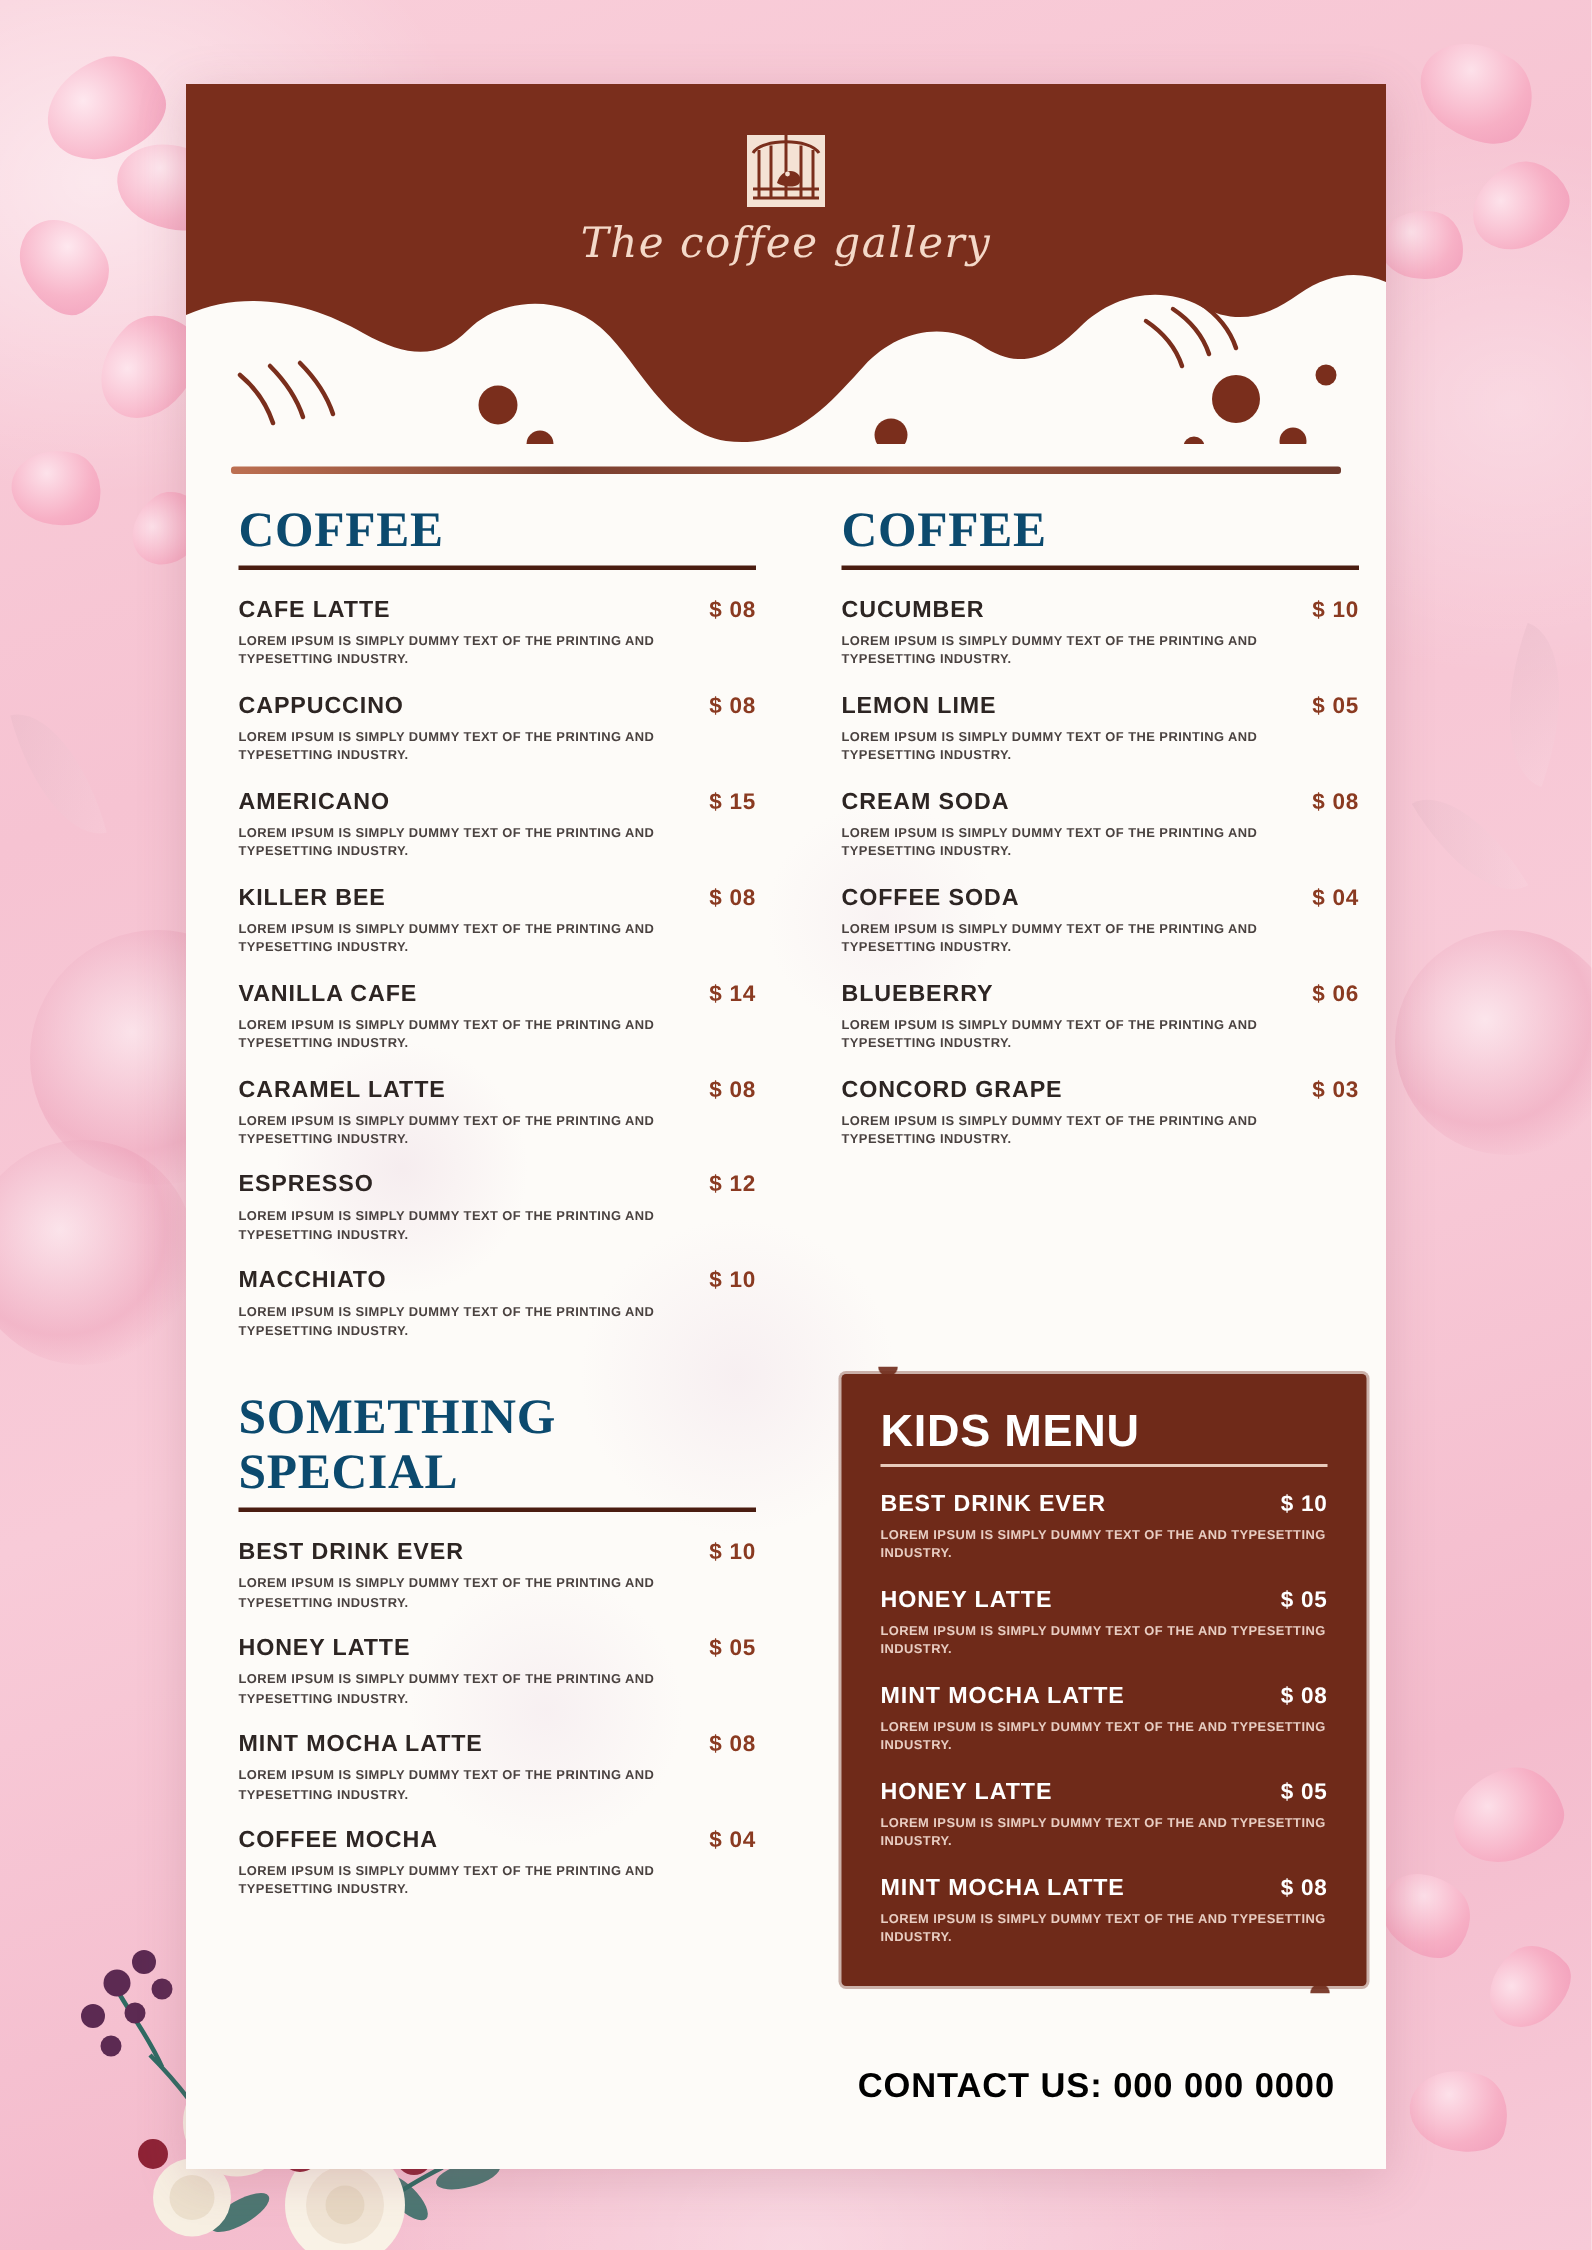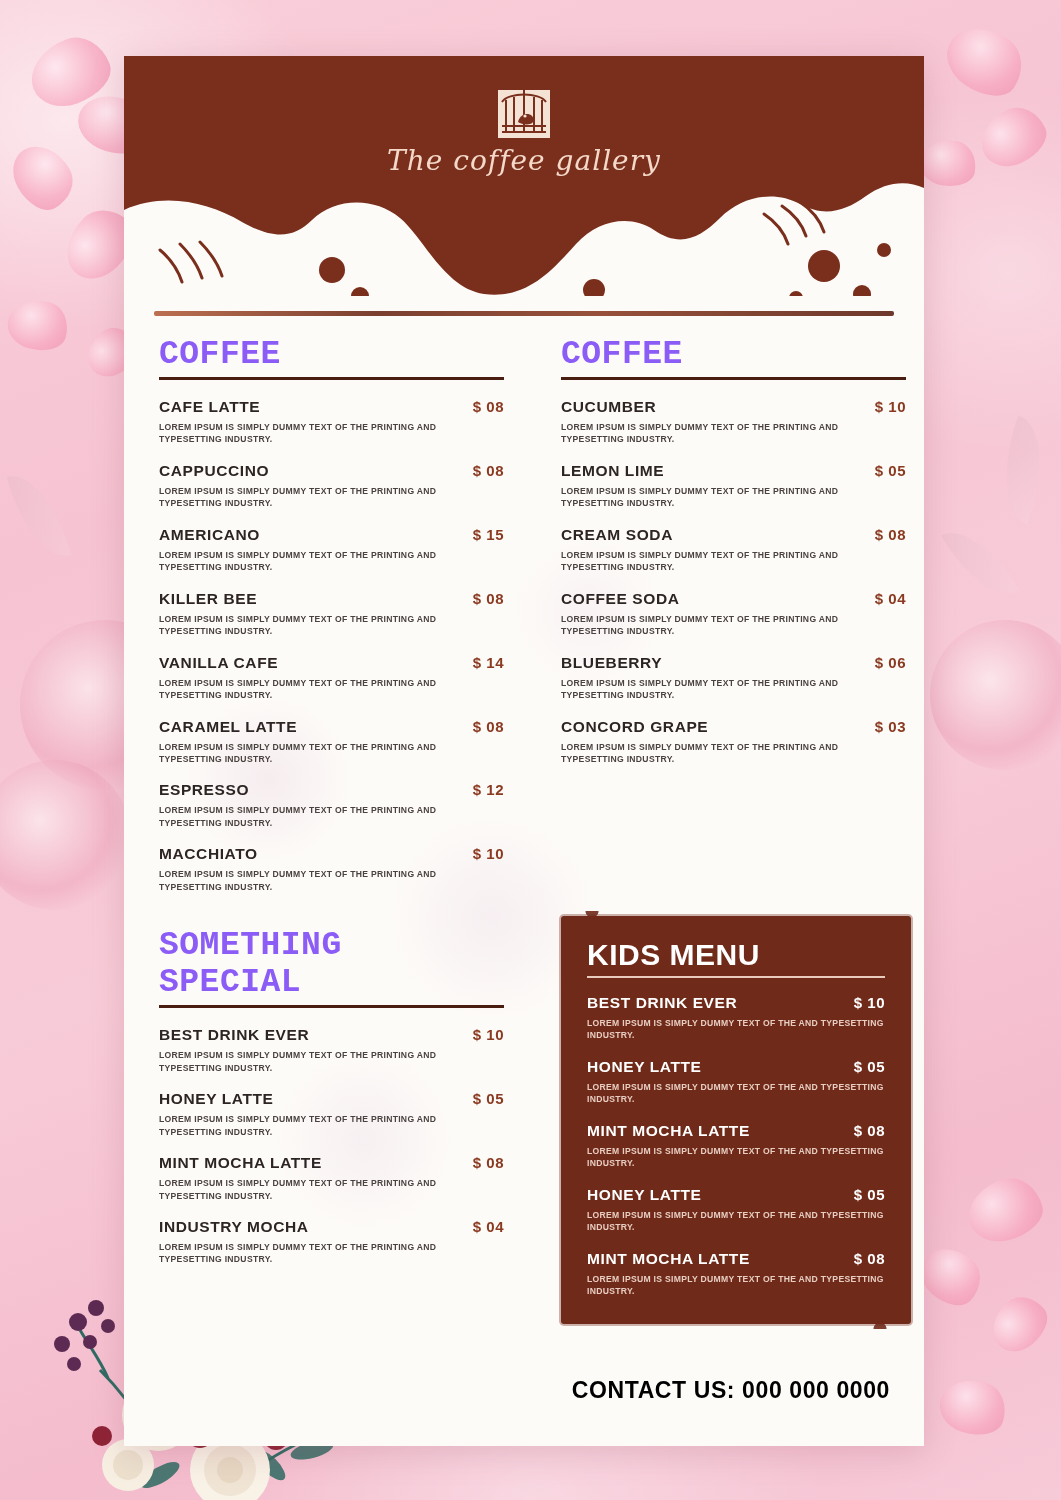--- a/index.html
+++ b/index.html
@@ -121,24 +121,24 @@
     position: absolute;
     top: 0;
     width: 345px;
   }
   #col-left  { left: 35px; }
   #col-right { left: 437px; }
 
   h2.section {
     font-size: 33px;
     font-weight: bold;
-    color: #8b5cf6;
+    color: #0c4a6e;
     margin: 0 0 4px 0;
     letter-spacing: 0.5px;
-    font-family: Liberation Mono, monospace;
+    font-family: Liberation Serif, serif;
   }
   .section-rule {
     height: 3px;
     background: #4a1d11;
     margin: 0 0 18px 0;
     width: 100%;
   }
   .item { margin-bottom: 16px; }
   .item-head {
     display: flex;
@@ -418,21 +418,21 @@
         </div>
         <div class="item">
           <div class="item-head">
             <span class="item-name">MINT MOCHA LATTE</span>
             <span class="item-price">$ 08</span>
           </div>
           <div class="item-desc">LOREM IPSUM IS SIMPLY DUMMY TEXT OF THE PRINTING AND TYPESETTING INDUSTRY.</div>
         </div>
         <div class="item">
           <div class="item-head">
-            <span class="item-name">INDUSTRY MOCHA</span>
+            <span class="item-name">COFFEE MOCHA</span>
             <span class="item-price">$ 04</span>
           </div>
           <div class="item-desc">LOREM IPSUM IS SIMPLY DUMMY TEXT OF THE PRINTING AND TYPESETTING INDUSTRY.</div>
         </div>
       </section>
     </div>
 
     <div class="col" id="col-right">
       <section>
         <h2 class="section">COFFEE</h2>

